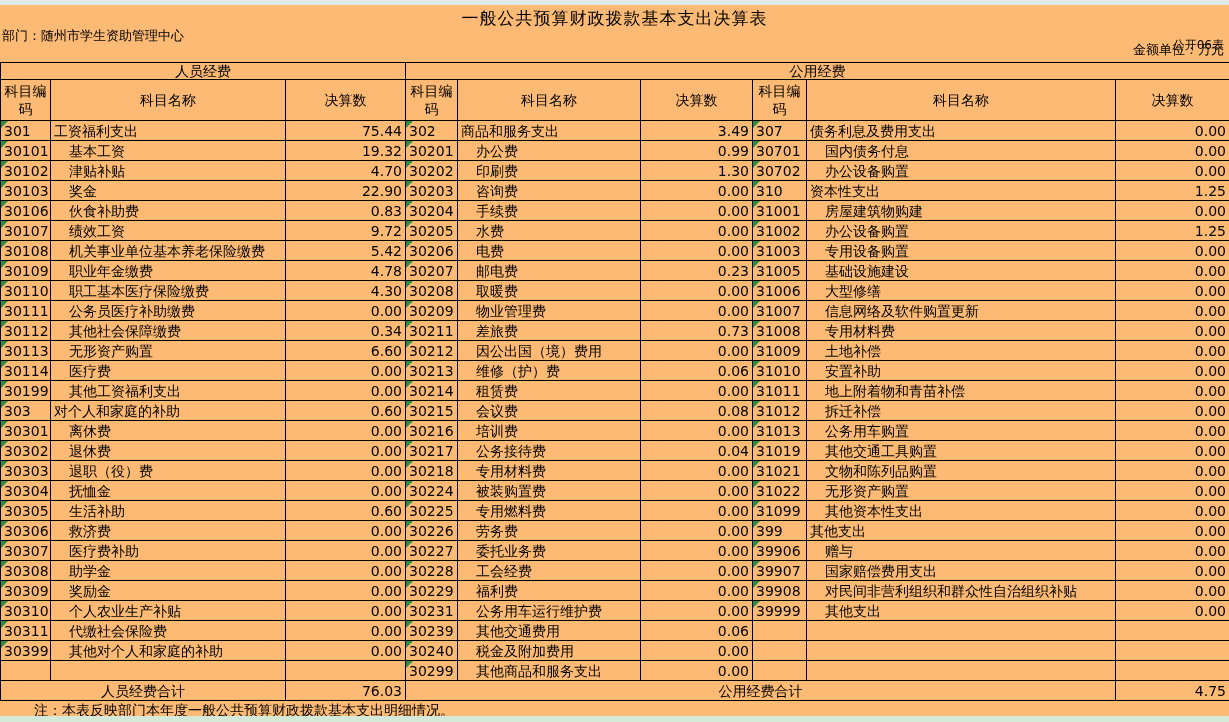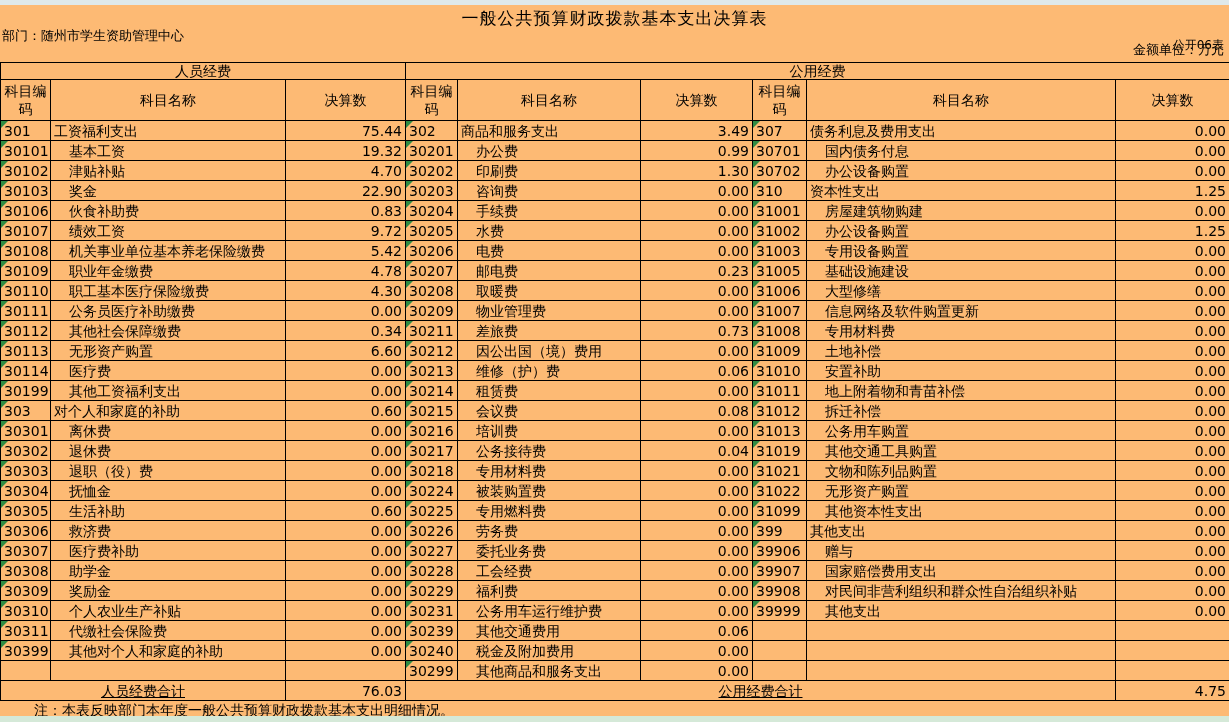--- a/index.html
+++ b/index.html
@@ -17,21 +17,21 @@
   table.main th{font-weight:normal;text-align:center;}
   tr.group-row th{height:16px;line-height:16px;border-radius:7px;}
   tr.colhead-row th{height:40px;line-height:18px;white-space:normal;}
   tbody td{height:19px;line-height:18px;}
   td.code{position:relative;text-align:left;}
   td.name{text-align:left;}
   td.name.ind{padding-left:18px;}
   td.val{text-align:right;padding-right:5px;}
   span.tri{position:absolute;top:0;left:0;width:0;height:0;border-top:7px solid var(--tri,#2e8b44);border-right:7px solid transparent;}
   tfoot td{height:19px;line-height:18px;border-bottom:2px solid var(--border,#000);}
-  td.total-label{text-align:center;text-decoration:underline;}
+  td.total-label{text-align:center;}
   .note{font-size:14px;line-height:16px;padding:1px 0 0 2px;margin-left:32px;}
 </style>
 </head>
 <body>
 
 <div class="page">
   <div class="strip-top"></div>
 
   <div class="header">
     <div class="title">一般公共预算财政拨款基本支出决算表</div>

